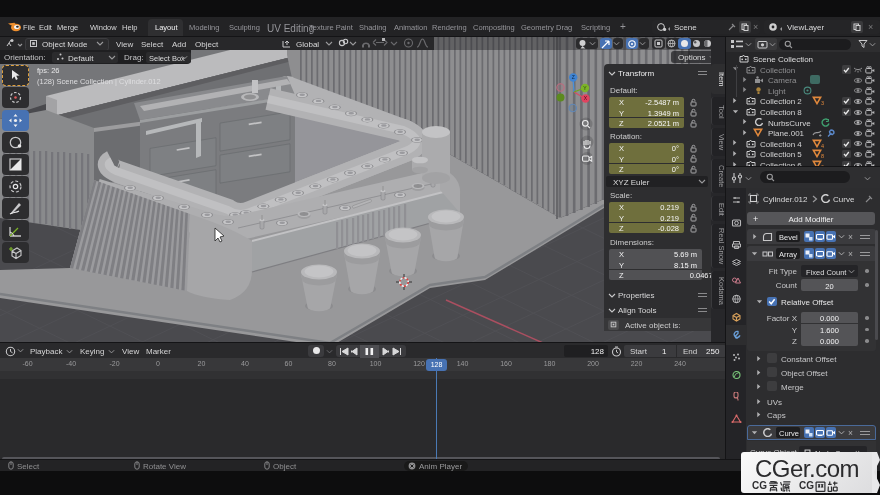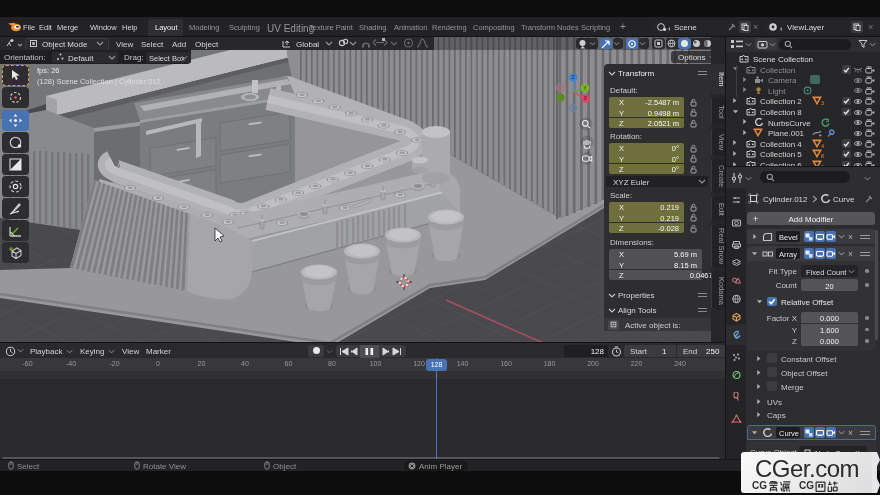--- a/index.html
+++ b/index.html
@@ -31,21 +31,21 @@
     <div class="abs" style="left:148px;top:19px;width:35px;height:17px;background:#2f2f31;border-radius:4px 4px 0 0;"></div>
     <div class="abs txt" style="left:155px;top:22.5px;color:#f0f0f1;font-size:7.5px;">Layout</div>
     <div class="abs txt" style="left:189px;top:22.5px;color:#95959a;font-size:7.5px;">Modeling</div>
     <div class="abs txt" style="left:229px;top:22.5px;color:#95959a;font-size:7.5px;">Sculpting</div>
     <div class="abs txt" style="left:267px;top:22.5px;color:#95959a;font-size:10px;">UV Editing</div>
     <div class="abs txt" style="left:309px;top:22.5px;color:#95959a;font-size:7.5px;">Texture Paint</div>
     <div class="abs txt" style="left:359px;top:22.5px;color:#95959a;font-size:7.5px;">Shading</div>
     <div class="abs txt" style="left:394px;top:22.5px;color:#95959a;font-size:7.5px;">Animation</div>
     <div class="abs txt" style="left:432px;top:22.5px;color:#95959a;font-size:7.5px;">Rendering</div>
     <div class="abs txt" style="left:473px;top:22.5px;color:#95959a;font-size:7.5px;">Compositing</div>
-    <div class="abs txt" style="left:521px;top:22.5px;color:#95959a;font-size:7.5px;">Transform Nodes</div>
+    <div class="abs txt" style="left:521px;top:22.5px;color:#95959a;font-size:7.5px;">Geometry Drag</div>
     <div class="abs txt" style="left:581px;top:22.5px;color:#95959a;font-size:7.5px;">Scripting</div>
     <div class="abs txt" style="left:620px;top:21px;color:#95959a;font-size:10px;">+</div>
 
     <div class="abs pill" style="left:652px;top:20px;width:108px;height:14px;background:#252527;"></div>
     <svg class="abs" style="left:656px;top:22px" width="16" height="10" viewBox="0 0 16 10">
       <circle cx="5" cy="5" r="3.4" fill="none" stroke="#cfcfd0" stroke-width="1"></circle>
       <circle cx="8.6" cy="7.4" r="1.6" fill="#cfcfd0"></circle>
       <path d="M12,7 l2,-2 l0,4 z" fill="#9a9a9c"></path>
     </svg>
     <div class="abs txt" style="left:674px;top:23px;color:#dadadb;">Scene</div>
@@ -720,21 +720,21 @@
     <div>
         <div class="abs" style="left:609px;top:96.5px;width:75px;height:10px;background:#6f6f3d;border-radius:2px 2px 0 0;"></div>
         <div class="abs txt" style="left:619px;top:98.0px;color:#f2f2f3;font-size:7.5px;">X</div>
         <div class="abs txt" style="left:609px;top:98.0px;width:70px;text-align:right;color:#f6f6f7;font-size:7.5px;">-2.5487 m</div>
         <svg class="abs" style="left:689px;top:97.5px" width="9" height="9" viewBox="0 0 9 9">
           <rect x="2" y="4" width="5" height="4" rx="0.8" fill="none" stroke="#a8a8aa" stroke-width="1"></rect>
           <path d="M3,4 l0,-1.2 a1.5,1.5 0 0 1 3,0" fill="none" stroke="#a8a8aa" stroke-width="1"></path>
         </svg>
         <div class="abs" style="left:609px;top:107px;width:75px;height:10px;background:#6f6f3d;border-radius:0;"></div>
         <div class="abs txt" style="left:619px;top:108.5px;color:#f2f2f3;font-size:7.5px;">Y</div>
-        <div class="abs txt" style="left:609px;top:108.5px;width:70px;text-align:right;color:#f6f6f7;font-size:7.5px;">0.9498 m</div>
+        <div class="abs txt" style="left:609px;top:108.5px;width:70px;text-align:right;color:#f6f6f7;font-size:7.5px;">1.3949 m</div>
         <svg class="abs" style="left:689px;top:108px" width="9" height="9" viewBox="0 0 9 9">
           <rect x="2" y="4" width="5" height="4" rx="0.8" fill="none" stroke="#a8a8aa" stroke-width="1"></rect>
           <path d="M3,4 l0,-1.2 a1.5,1.5 0 0 1 3,0" fill="none" stroke="#a8a8aa" stroke-width="1"></path>
         </svg>
         <div class="abs" style="left:609px;top:117.5px;width:75px;height:10px;background:#6f6f3d;border-radius:0 0 2px 2px;"></div>
         <div class="abs txt" style="left:619px;top:119.0px;color:#f2f2f3;font-size:7.5px;">Z</div>
         <div class="abs txt" style="left:609px;top:119.0px;width:70px;text-align:right;color:#f6f6f7;font-size:7.5px;">2.0521 m</div>
         <svg class="abs" style="left:689px;top:118.5px" width="9" height="9" viewBox="0 0 9 9">
           <rect x="2" y="4" width="5" height="4" rx="0.8" fill="none" stroke="#a8a8aa" stroke-width="1"></rect>
           <path d="M3,4 l0,-1.2 a1.5,1.5 0 0 1 3,0" fill="none" stroke="#a8a8aa" stroke-width="1"></path>

